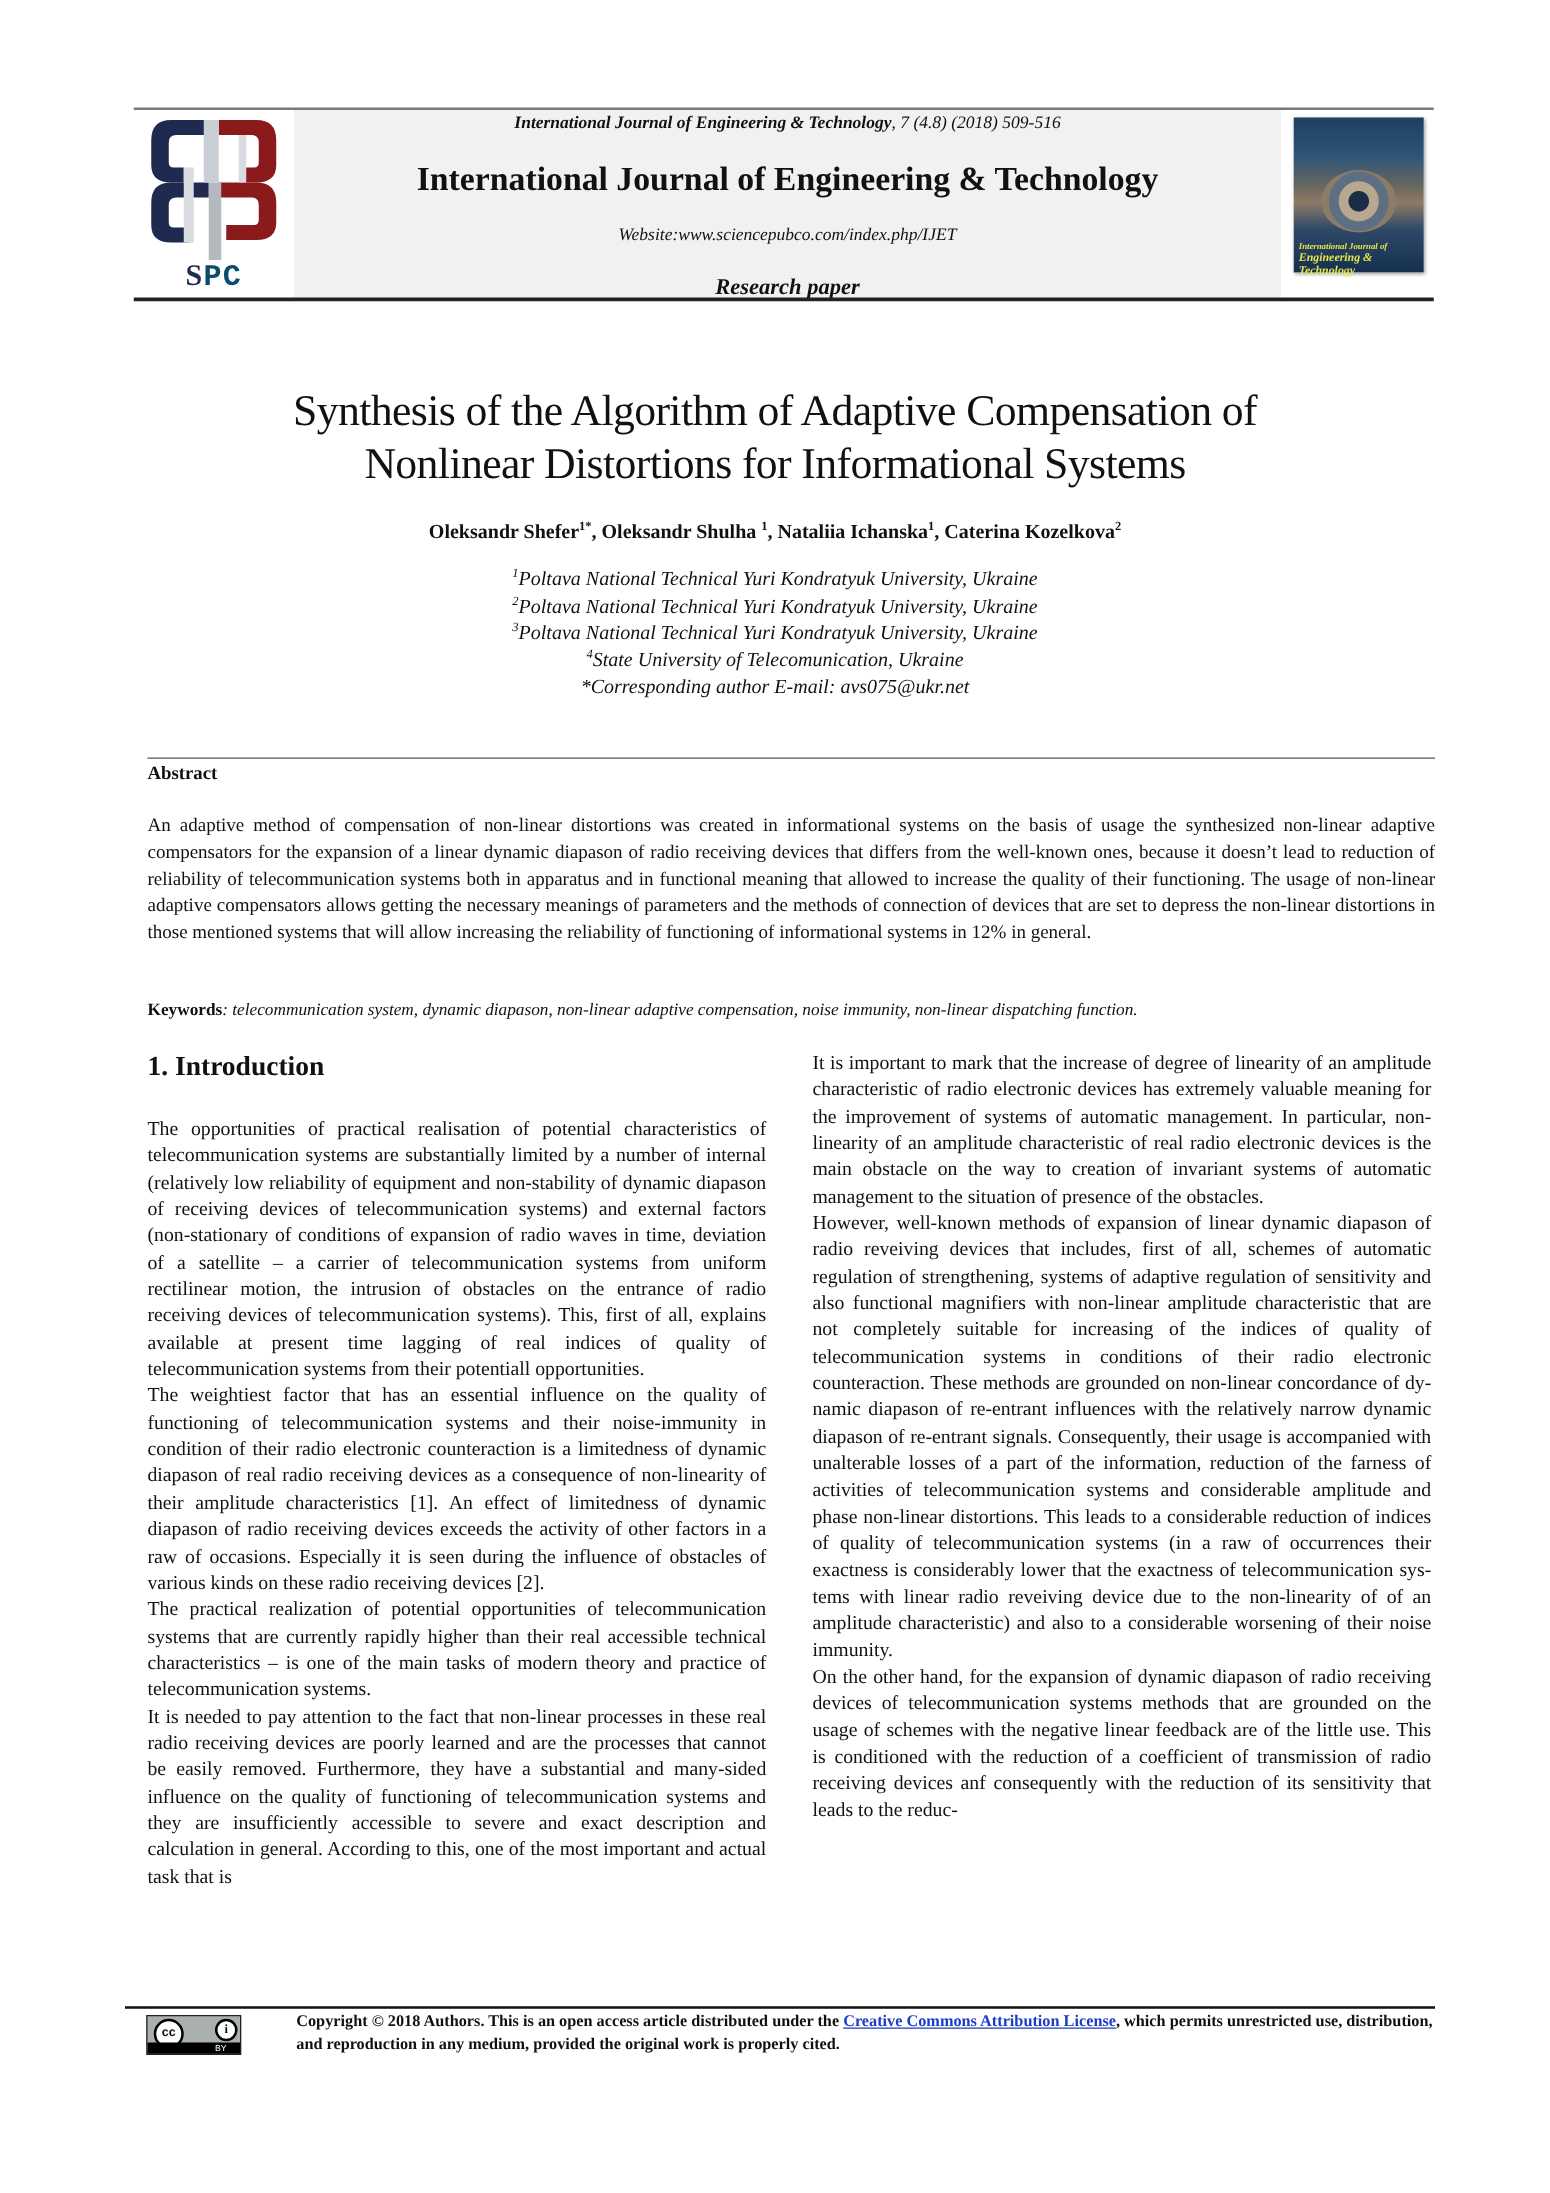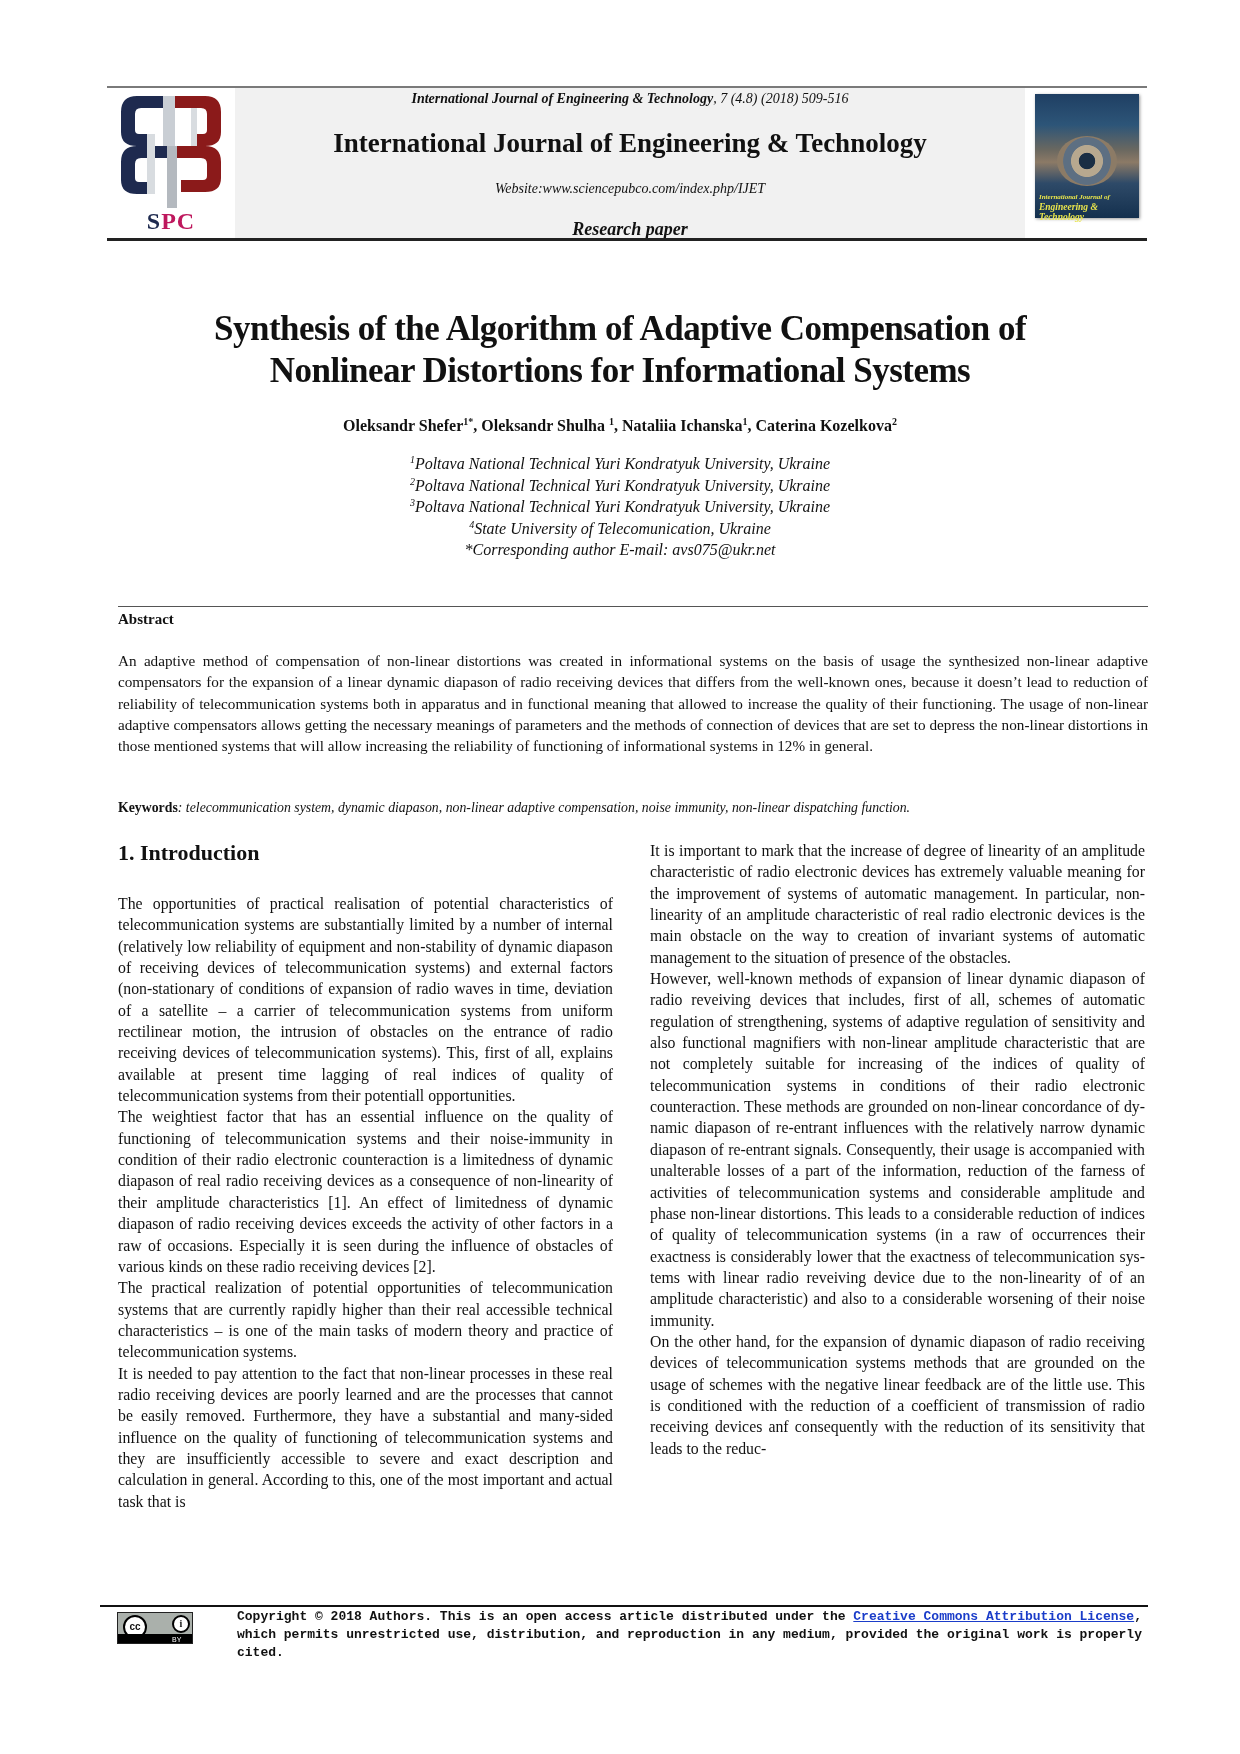--- a/index.html
+++ b/index.html
@@ -25,23 +25,23 @@
     font-style: italic;
   }
   .cover-wheel {
     position: absolute; left: 22px; top: 42px; width: 60px; height: 50px; border-radius: 50%;
     background: radial-gradient(circle, #1a2e44 0 20%, #b7a88f 22% 40%, #5d6f82 42% 60%, #8c7b66 62% 80%, transparent 82%);
   }
   .cover-title { position: absolute; left: 4px; top: 100px; width: 98px; font-size: 7px; font-weight: bold; color: #e8e44c; font-family: "Liberation Serif", serif; line-height: 1.1; }
   .cover-title .big { font-size: 9.5px; }
   .spc-text { position: absolute; left: 0; width: 128px; top: 120px; text-align: center; font-size: 24px; font-weight: bold; letter-spacing: 1px; }
   .spc-text .s { color: #1e2a4f; }
-  .spc-text .pc { color: #be185d; }
+  .spc-text .pc { color: #0c4a6e; font-family: Liberation Mono, monospace; }
 
-  .title { position: absolute; top: 308px; left: 100px; width: 1040px; text-align: center; font-size: 35px; font-weight: bold; line-height: 42px; letter-spacing: -0.5px; }
+  .title { position: absolute; top: 308px; left: 100px; width: 1040px; text-align: center; font-size: 35px; font-weight: normal; line-height: 42px; letter-spacing: -0.5px; }
   .authors { position: absolute; top: 417px; left: 100px; width: 1040px; text-align: center; font-size: 16px; font-weight: bold; }
   .affils { position: absolute; top: 453px; left: 100px; width: 1040px; text-align: center; font-size: 16px; font-style: italic; line-height: 21.5px; }
   sup { font-size: 10px; line-height: 0; }
 
   .abstract-rule { position: absolute; left: 118px; top: 606px; width: 1030px; height: 1px; background: #555; }
   .abstract-heading { position: absolute; left: 118px; top: 611px; font-size: 15px; font-weight: bold; }
   .abstract-body { position: absolute; left: 118px; top: 650px; width: 1030px; font-size: 15.2px; line-height: 21.3px; text-align: justify; }
   .keywords { position: absolute; left: 118px; top: 800px; width: 1030px; font-size: 13.8px; }
   .keywords .kw-label { font-weight: bold; text-align: right; }
   .keywords .kw-values { font-style: italic; }
@@ -51,21 +51,21 @@
   .col-left { left: 118px; top: 893px; }
   .col-right { left: 650px; top: 840px; }
   .col p { margin: 0; }
 
   .footer-rule { position: absolute; left: 100px; top: 1605px; width: 1048px; height: 2px; background: #111; }
   .cc-badge { position: absolute; left: 117px; top: 1612px; width: 76px; height: 32px; background: #aab0ab; border: 1px solid #222; box-sizing: border-box; }
   .cc-badge .bar { position: absolute; left: 0; right: 0; bottom: 0; height: 9px; background: #000; }
   .cc-badge .by { position: absolute; left: 54px; bottom: 0; font-size: 7px; color: #fff; font-family: "Liberation Sans", sans-serif; }
   .cc-circle { position: absolute; left: 5px; top: 2px; width: 24px; height: 24px; border-radius: 50%; background: #fff; border: 2px solid #000; box-sizing: border-box; font-size: 10px; font-weight: bold; line-height: 20px; text-align: center; font-family: "Liberation Sans", sans-serif; }
   .by-circle { position: absolute; left: 54px; top: 2px; width: 18px; height: 18px; border-radius: 50%; background: #fff; border: 2px solid #000; box-sizing: border-box; font-size: 10px; font-weight: bold; line-height: 14px; text-align: center; font-family: "Liberation Serif", serif; }
-  .license { position: absolute; left: 237px; top: 1608px; width: 920px; font-size: 13px; font-weight: bold; line-height: 18px; font-family: Liberation Mono, monospace; }
+  .license { position: absolute; left: 237px; top: 1608px; width: 920px; font-size: 13px; font-weight: bold; line-height: 18px; }
   .license a { color: #1a3cc9; text-decoration: underline; }
 </style>
 </head>
 <body>
 
 <div class="header-rule-top"></div>
 <div class="header-box">
   <div class="logo">
     <svg width="128" height="120" viewBox="0 0 128 120">
 

